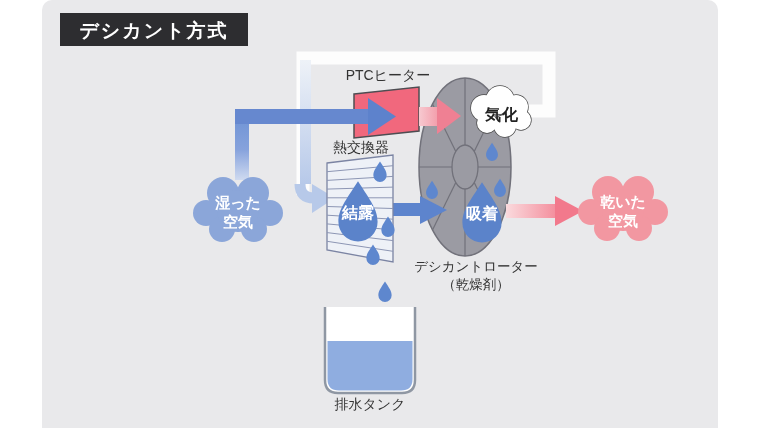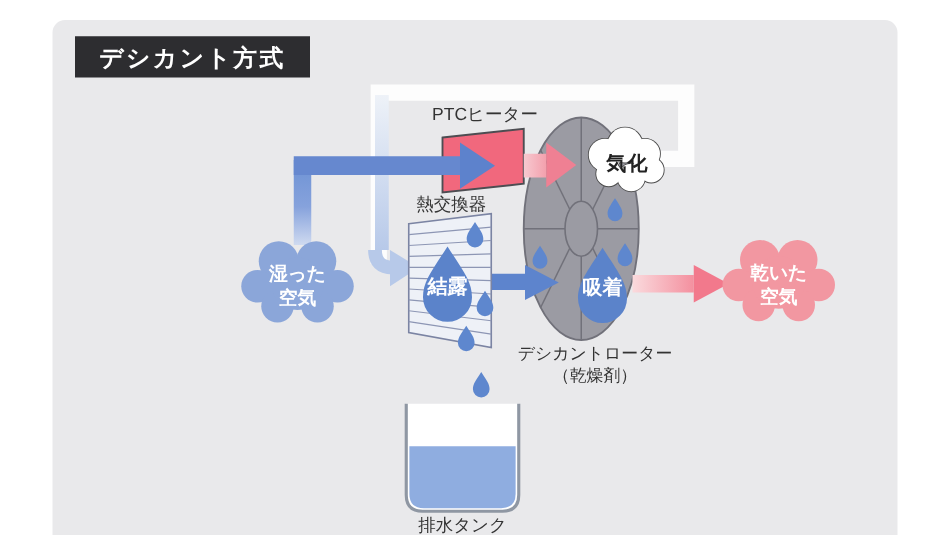--- a/index.html
+++ b/index.html
@@ -1,17 +1,17 @@
 <!DOCTYPE html>
 <html><head>
 <meta charset="utf-8">
 <style>
   html,body{margin:0;padding:0;background:#ffffff;}
   body{width:760px;height:428px;overflow:hidden;font-family:"Liberation Sans","DejaVu Sans",sans-serif;}
-  #stage{position:relative;width:760px;height:372px;margin-top:16px;}
+  #stage{position:relative;width:760px;height:372px;}
   svg{display:block;}
   text{font-family:"Liberation Sans","DejaVu Sans",sans-serif;}
   .lbl{fill:#333333;font-size:14px;}
   .lbl-sm{fill:#333333;font-size:13.5px;}
   .cloud-txt{fill:#ffffff;font-size:15px;font-weight:600;}
   .drop-txt{fill:#ffffff;font-size:16px;font-weight:600;}
   .title-txt{fill:#ffffff;font-size:19px;font-weight:700;letter-spacing:2px;}
   .vap-txt{fill:#222222;font-size:16px;font-weight:600;letter-spacing:1px;}
 </style>
 </head>

